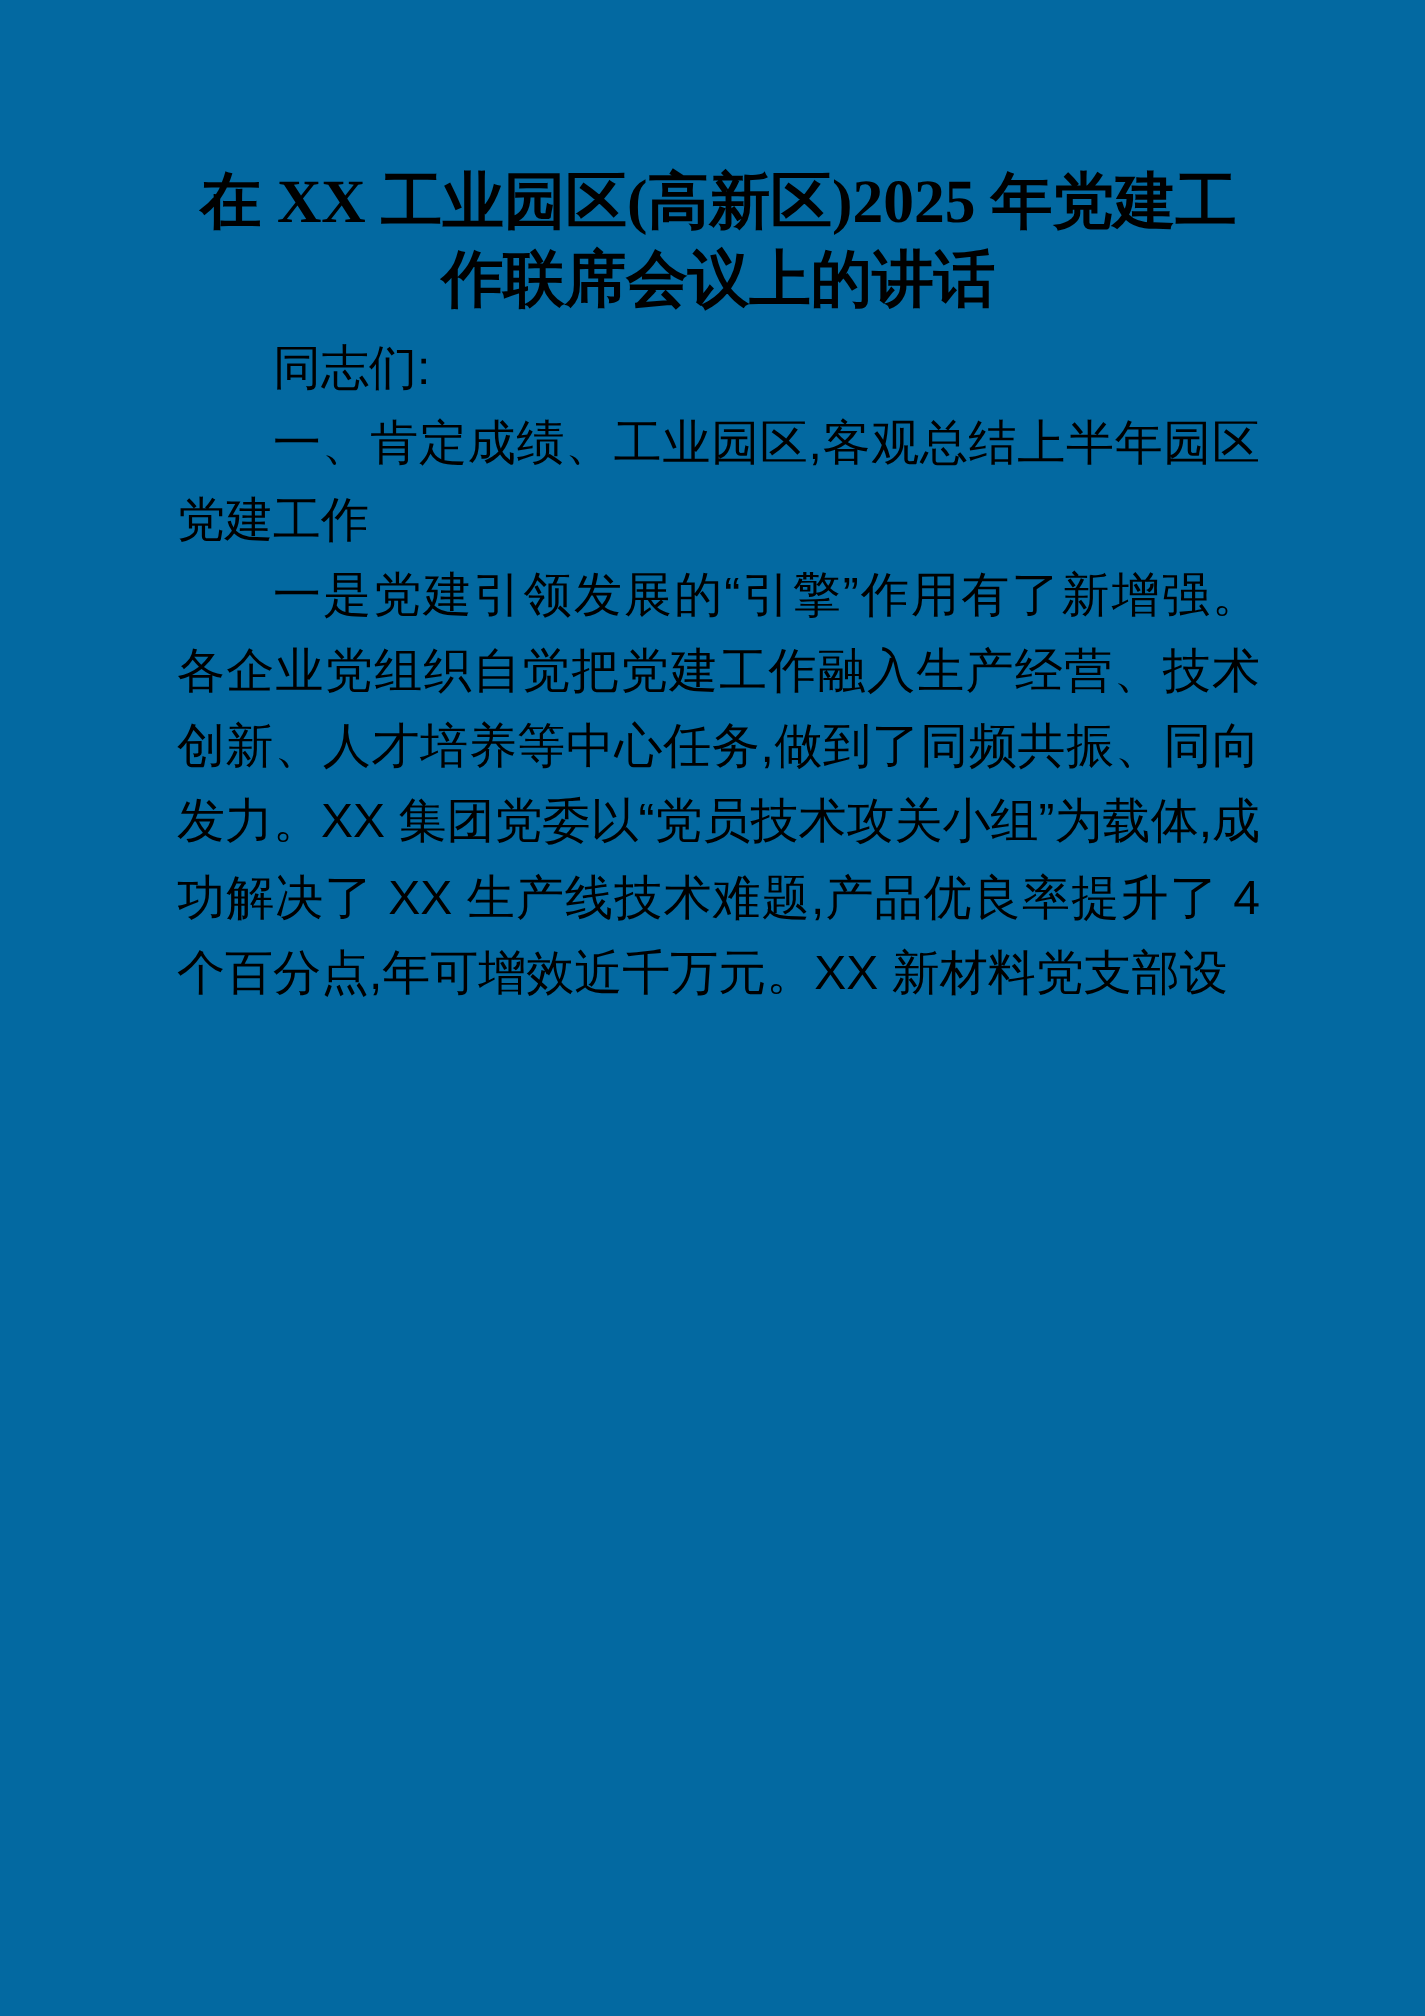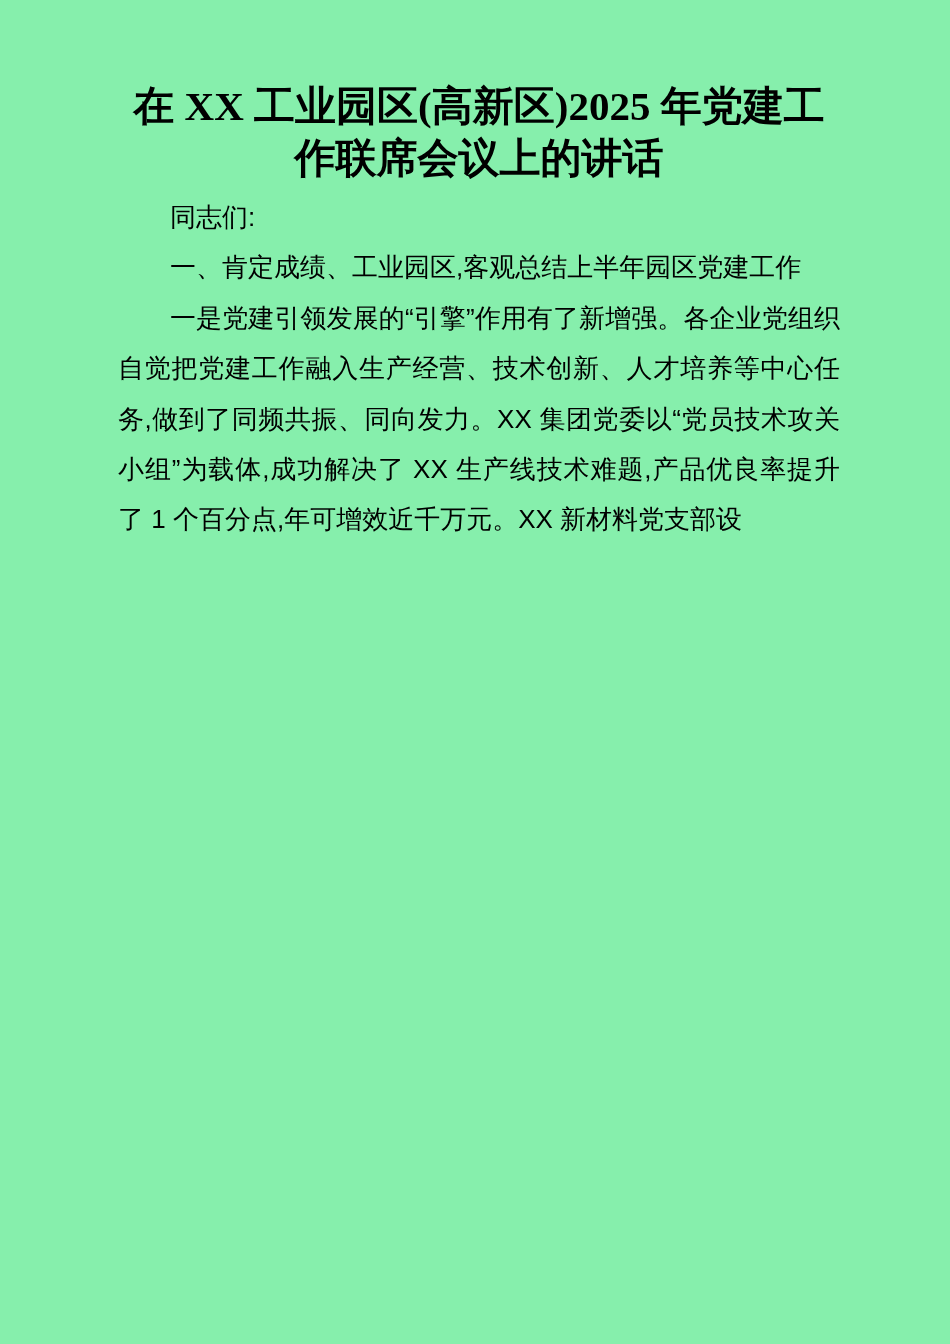--- a/index.html
+++ b/index.html
@@ -9,57 +9,57 @@
   body {
     width: 950px;
     height: 1344px;
     background: #ffffff;
     overflow: hidden;
   }
   .page {
     box-sizing: border-box;
     width: 950px;
     height: 1344px;
-    background: #86efac;
+    background: #0369a1;
     color: #000000;
-    padding: 80px 110px 40px 118px;
+    padding: 108px 110px 40px 118px;
   }
   .doc-title {
     margin: 0 0 8px 0;
     font-family: "Liberation Serif", "DejaVu Serif", serif;
     font-weight: 700;
     font-size: 41px;
     line-height: 52px;
     text-align: center;
     color: #000000;
   }
   .title-line {
     display: block;
     white-space: nowrap;
   }
   .doc-body p {
     margin: 0;
     font-family: "Liberation Sans", "DejaVu Sans", sans-serif;
     font-weight: 400;
-    font-size: 26px;
+    font-size: 32px;
     line-height: 50.4px;
     text-align: justify;
     text-indent: 2em;
     color: #000000;
   }
 </style>
 </head>
 <body>
 
 <div class="page">
 
   <h1 class="doc-title">
     <span class="title-line">在 XX 工业园区(高新区)2025 年党建工</span>
     <span class="title-line">作联席会议上的讲话</span>
   </h1>
 
   <div class="doc-body">
     <p>同志们:</p>
     <p>一、肯定成绩、工业园区,客观总结上半年园区党建工作</p>
-    <p>一是党建引领发展的“引擎”作用有了新增强。各企业党组织自觉把党建工作融入生产经营、技术创新、人才培养等中心任务,做到了同频共振、同向发力。XX 集团党委以“党员技术攻关小组”为载体,成功解决了 XX 生产线技术难题,产品优良率提升了 1 个百分点,年可增效近千万元。XX 新材料党支部设</p>
+    <p>一是党建引领发展的“引擎”作用有了新增强。各企业党组织自觉把党建工作融入生产经营、技术创新、人才培养等中心任务,做到了同频共振、同向发力。XX 集团党委以“党员技术攻关小组”为载体,成功解决了 XX 生产线技术难题,产品优良率提升了 4 个百分点,年可增效近千万元。XX 新材料党支部设</p>
   </div>
 
 </div>
 
 </body></html>

